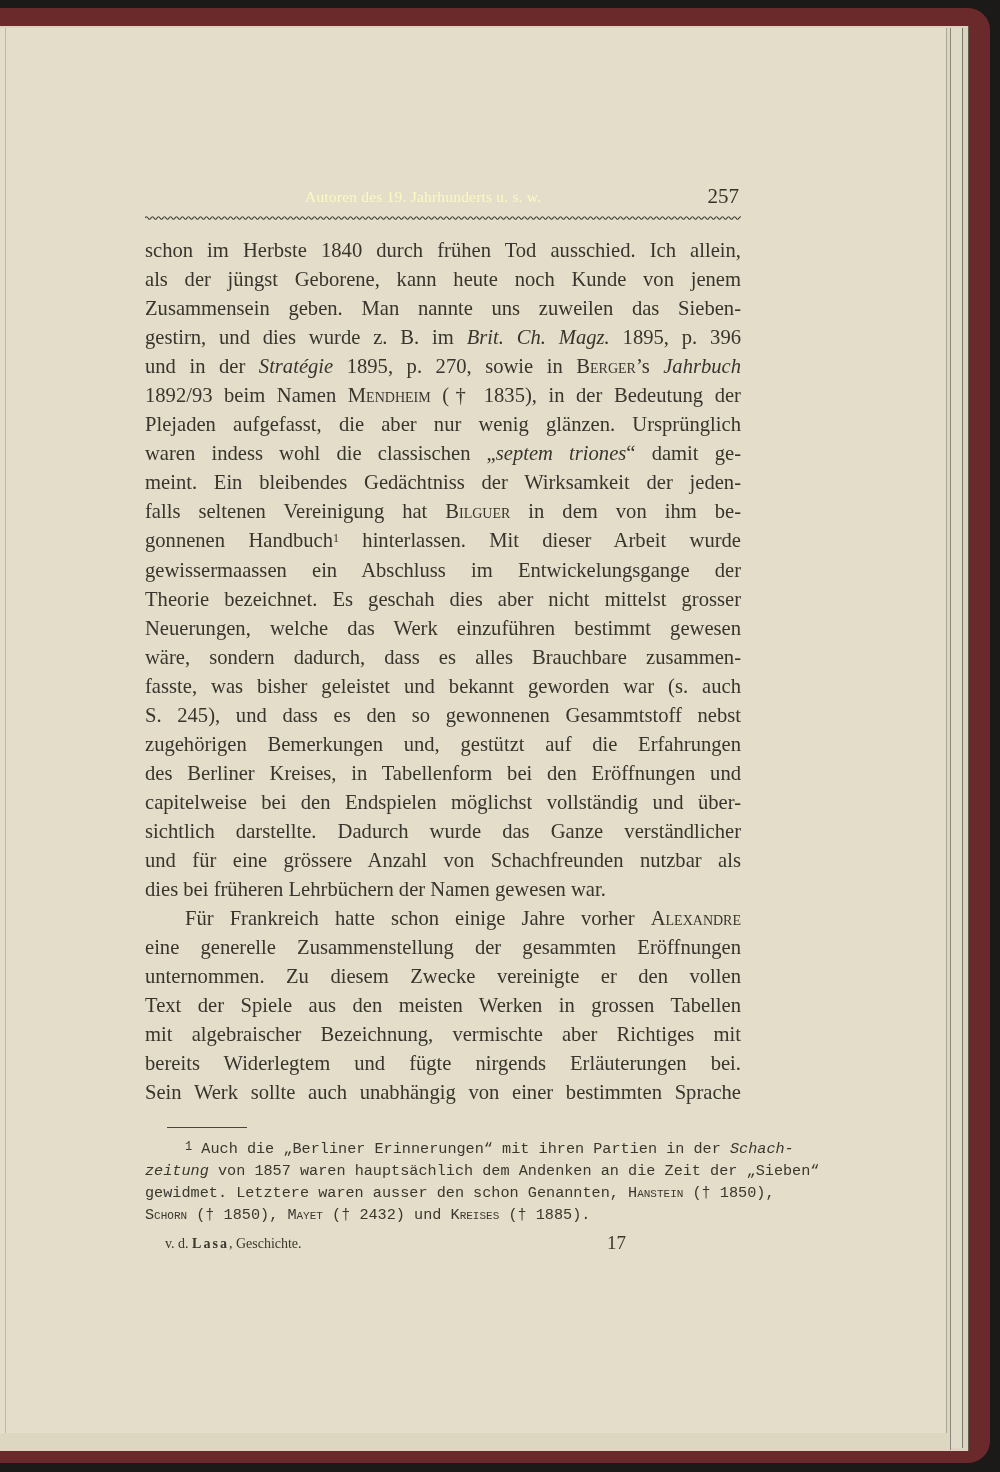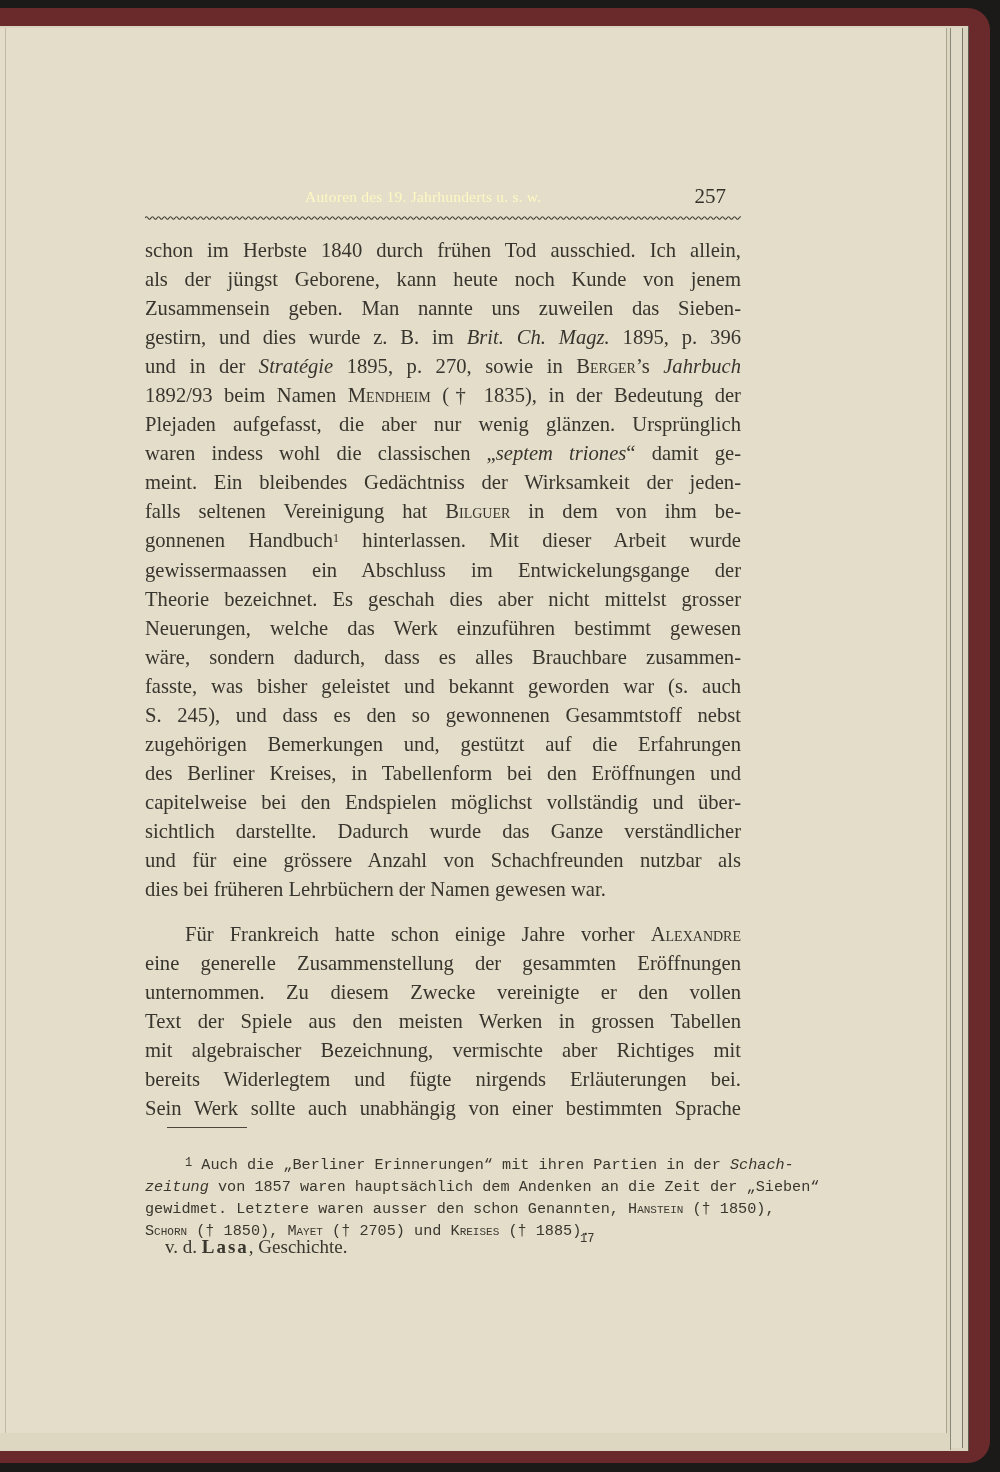--- a/index.html
+++ b/index.html
@@ -39,56 +39,56 @@
       background: rgba(90,80,60,0.25);
     }
     .header {
       position: absolute; left: 145px; top: 184px; width: 596px; height: 30px;
     }
     .running-head {
       position: absolute; left: 160px; top: 4px;
       font-size: 15.5px; color: #fef9c3; letter-spacing: 0.2px;
     }
     .page-number {
-      position: absolute; right: 15px; top: 0px;
+      position: absolute; right: 2px; top: 0px;
       font-size: 21px; color: #34312b;
     }
     .wavy-rule {
       position: absolute; left: 145px; top: 215px; width: 596px; height: 6px;
     }
     .body-text {
       position: absolute; left: 145px; top: 236px; width: 596px;
       font-size: 20.6px; line-height: 29.05px; color: #38352e; font-family: Liberation Serif, serif;
     }
     .line {
       display: block; text-align: justify; text-align-last: justify;
       white-space: nowrap; height: 29.05px;
     }
     .line.last { text-align-last: left; }
-    .line.indent { padding-left: 40px; margin-top: 16px; }
+    .line.indent { padding-left: 40px; }
     .sc { font-variant: small-caps; }
     .it { font-style: italic; }
     sup { font-size: 12px; vertical-align: top; position: relative; top: -2px; }
     .fn-rule {
       position: absolute; left: 167px; top: 1127px; width: 80px; height: 1px;
       background: #4a463e;
     }
     .footnote {
       position: absolute; left: 145px; top: 1138px; width: 596px;
       font-size: 15.2px; line-height: 22px; color: #3a372f;
     }
     .footnote .line { height: 22px; font-family: Liberation Mono, monospace; }
     .signature {
       position: absolute; left: 165px; top: 1236px;
-      font-size: 19px; color: #3a372f;
+      font-size: 14px; color: #3a372f;
     }
     .signature .spaced { letter-spacing: 2px; font-weight: bold; }
     .sheet-number {
-      position: absolute; left: 580px; top: 1232px;
-      font-size: 12px; color: #3a372f; font-family: Liberation Mono, monospace;
+      position: absolute; left: 607px; top: 1232px;
+      font-size: 19px; color: #3a372f;
     }
   </style>
 </head>
 <body>
 
 <div class="cover"></div>
 <div class="page-stack-1"></div>
 <div class="page-stack-2"></div>
 <div class="page-stack-3"></div>
 
@@ -135,20 +135,20 @@
     <span class="line"><span>bereits Widerlegtem und fügte nirgends Erläuterungen bei.</span></span>
     <span class="line"><span>Sein Werk sollte auch unabhängig von einer bestimmten Sprache</span></span>
   </div>
 
 <div class="fn-rule"></div>
 
 <div class="footnote" id="footnote">
     <span class="line indent"><sup>1</sup><span> Auch die „Berliner Erinnerungen“ mit ihren Partien in der </span><span class="it">Schach-</span></span>
     <span class="line"><span class="it">zeitung</span><span> von 1857 waren hauptsächlich dem Andenken an die Zeit der „Sieben“</span></span>
     <span class="line"><span>gewidmet. Letztere waren ausser den schon Genannten, </span><span class="sc">Hanstein</span><span> († 1850),</span></span>
-    <span class="line last"><span class="sc">Schorn</span><span> († 1850), </span><span class="sc">Mayet</span><span> († 2705) und </span><span class="sc">Kreises</span><span> († 1885).</span></span>
+    <span class="line last"><span class="sc">Schorn</span><span> († 1850), </span><span class="sc">Mayet</span><span> († 2432) und </span><span class="sc">Kreises</span><span> († 1885).</span></span>
   </div>
 
 <div class="signature">
   <span>v. d.</span>
   <span class="spaced">Lasa</span><span>, Geschichte.</span>
 </div>
 <div class="sheet-number">17</div>
 
 </body></html>

